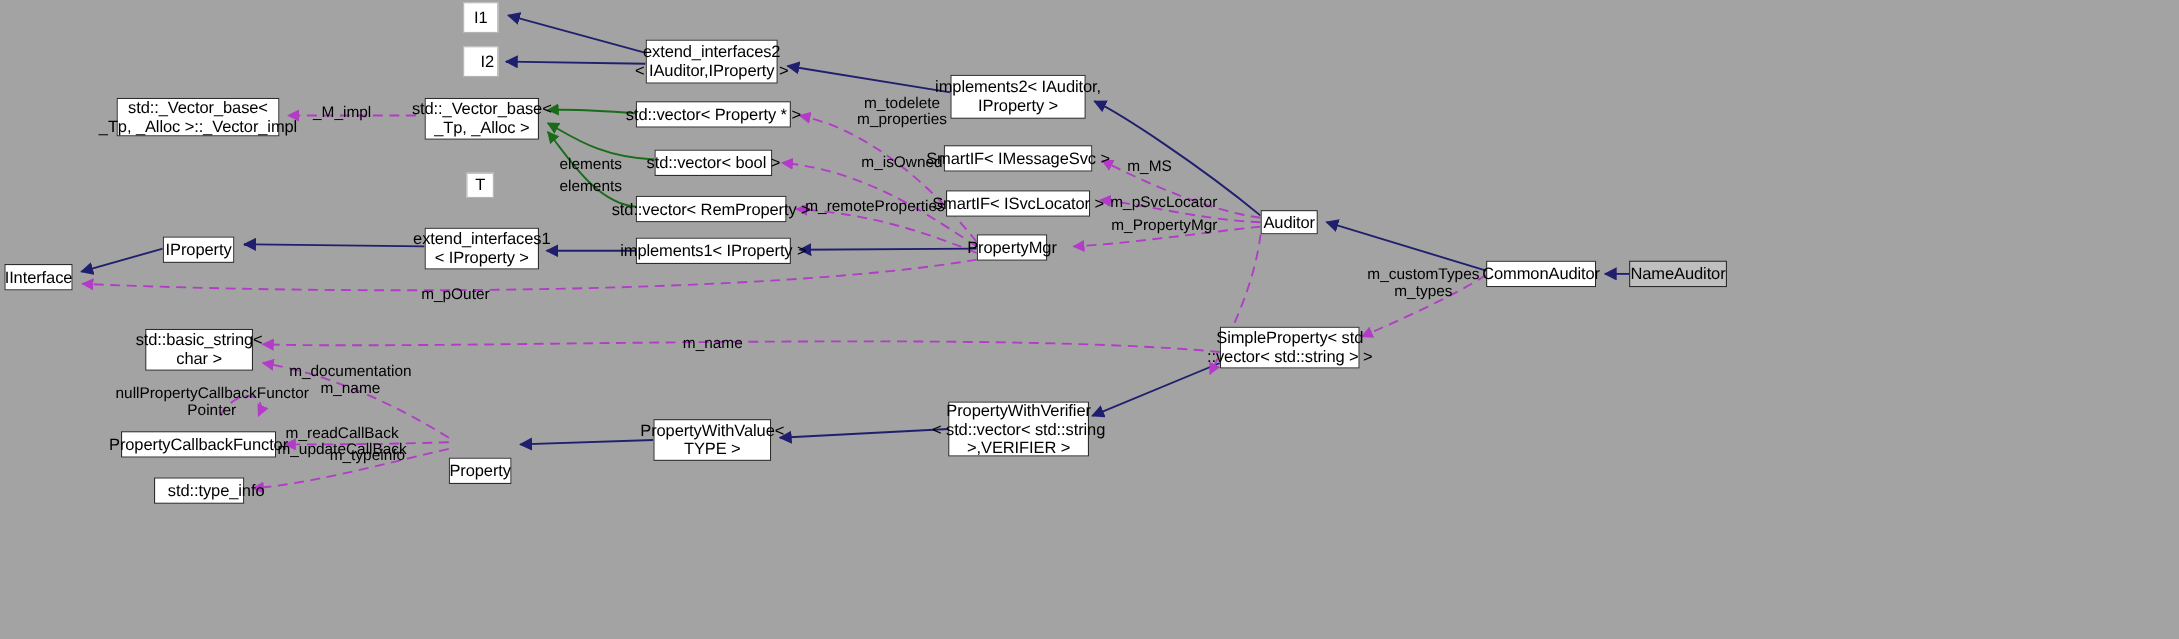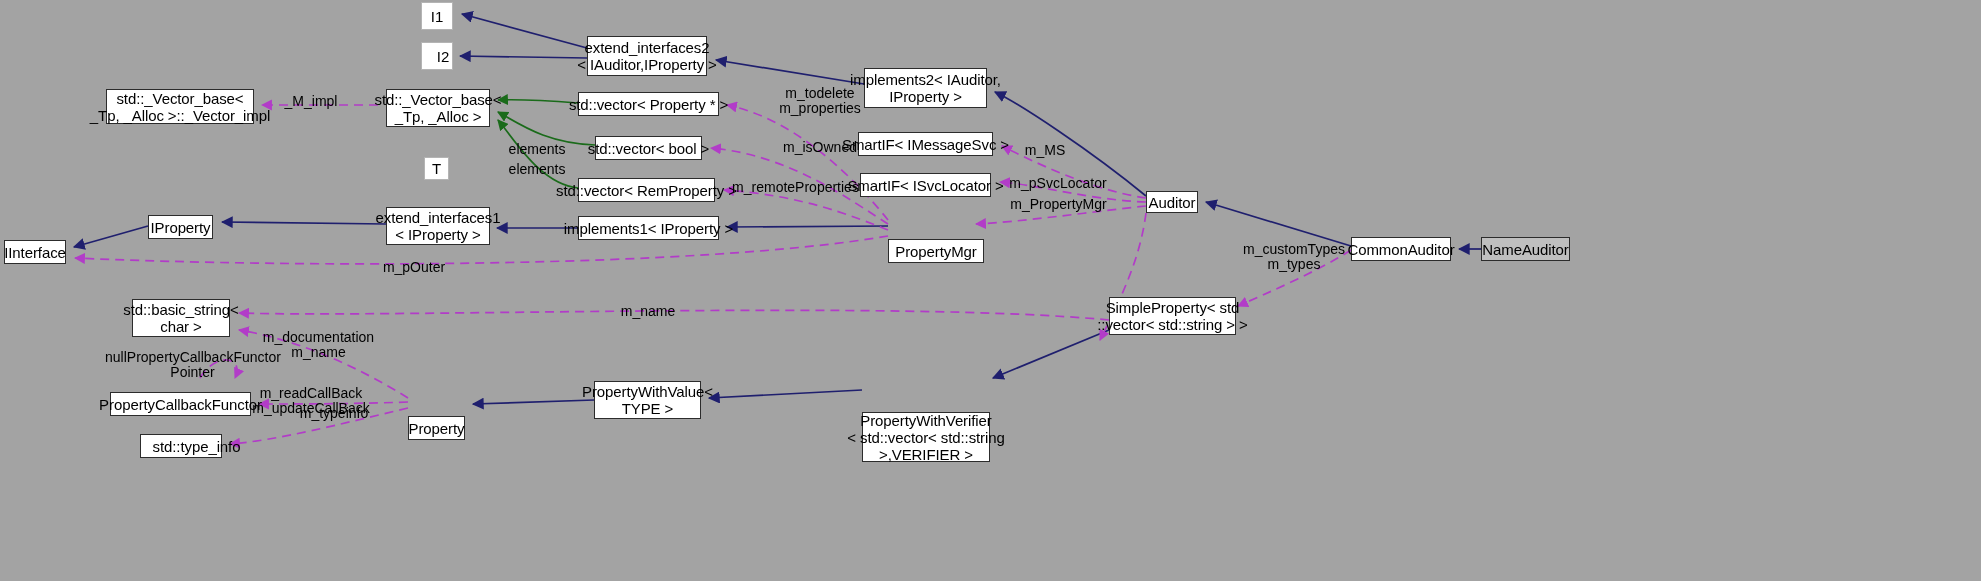--- a/index.html
+++ b/index.html
@@ -131,33 +131,33 @@
       <div class="node" style="left: 595px; top: 136px; width: 107px; height: 24px;">std::vector&lt; bool &gt;</div>
       <div class="node thin" style="left: 424px; top: 157px; width: 25px; height: 23px;">T</div>
       <div class="node" style="left: 578px; top: 178px; width: 137px; height: 24px;">std::vector&lt; RemProperty &gt;</div>
       <div class="node" style="left: 858px; top: 132px; width: 135px; height: 24px;">SmartIF&lt; IMessageSvc &gt;</div>
       <div class="node" style="left: 860px; top: 173px; width: 131px; height: 24px;">SmartIF&lt; ISvcLocator &gt;</div>
       <div class="node" style="left: 4px; top: 240px; width: 62px; height: 24px;">IInterface</div>
       <div class="node" style="left: 148px; top: 215px; width: 65px; height: 24px;">IProperty</div>
       <div class="node" style="left: 386px; top: 207px; width: 104px; height: 38px;">extend_interfaces1
 &lt; IProperty &gt;</div>
       <div class="node" style="left: 578px; top: 216px; width: 141px; height: 24px;">implements1&lt; IProperty &gt;</div>
-      <div class="node" style="left: 888px; top: 213px; width: 96px; height: 24px; margin-top: 26px;">PropertyMgr</div>
+      <div class="node" style="left: 888px; top: 213px; width: 64px; height: 24px;">PropertyMgr</div>
       <div class="node" style="left: 1146px; top: 191px; width: 52px; height: 22px;">Auditor</div>
       <div class="node" style="left: 1351px; top: 237px; width: 100px; height: 24px;">CommonAuditor</div>
       <div class="node highlight" style="left: 1481px; top: 237px; width: 89px; height: 24px;">NameAuditor</div>
       <div class="node" style="left: 132px; top: 299px; width: 98px; height: 38px;">std::basic_string&lt;
 char &gt;</div>
       <div class="node" style="left: 1109px; top: 297px; width: 127px; height: 38px;">SimpleProperty&lt; std
 ::vector&lt; std::string &gt; &gt;</div>
       <div class="node" style="left: 110px; top: 392px; width: 141px; height: 24px;">PropertyCallbackFunctor</div>
       <div class="node" style="left: 408px; top: 392px; width: 57px; height: 24px; margin-top: 24px;">Property</div>
       <div class="node" style="left: 594px; top: 381px; width: 107px; height: 38px;">PropertyWithValue&lt;
 TYPE &gt;</div>
-      <div class="node" style="left: 862px; top: 365px; width: 128px; height: 50px; margin-top: 47px;">PropertyWithVerifier
+      <div class="node" style="left: 862px; top: 365px; width: 128px; height: 50px;">PropertyWithVerifier
 &lt; std::vector&lt; std::string
 &gt;,VERIFIER &gt;</div>
       <div class="node" style="left: 140px; top: 434px; width: 82px; height: 24px; padding-left: 31px;">std::type_info</div>
     </div>
   <div id="labels-layer">
       <div class="edge-label" style="left: 276px; top: 94px; width: 70px;">_M_impl</div>
       <div class="edge-label" style="left: 757px; top: 86px; width: 126px;">m_todelete
 m_properties</div>
       <div class="edge-label" style="left: 755px; top: 140px; width: 130px;">m_isOwned</div>
       <div class="edge-label" style="left: 507px; top: 142px; width: 60px;">elements</div>

